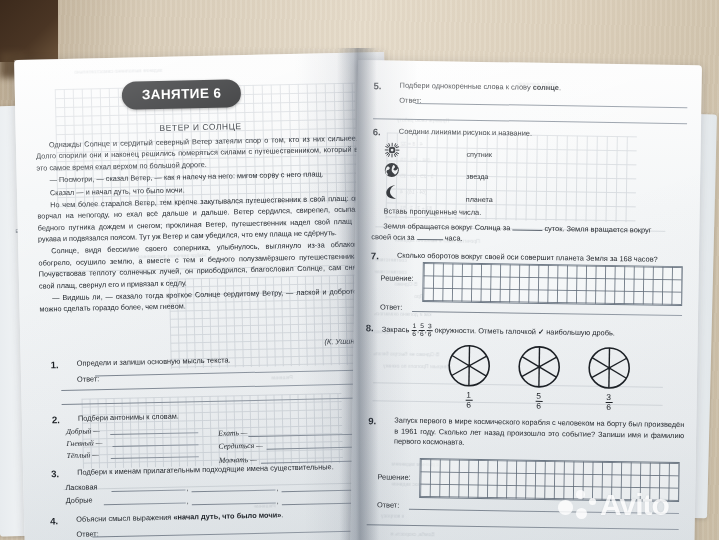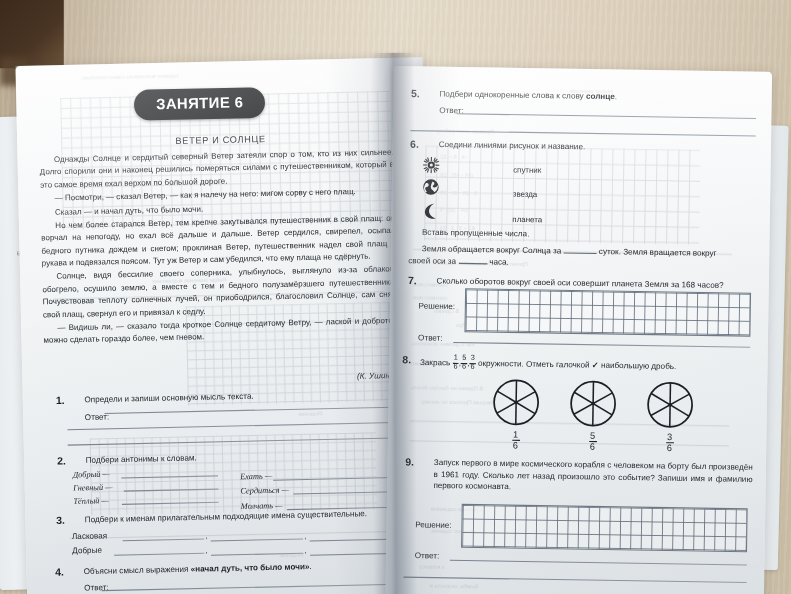--- a/index.html
+++ b/index.html
@@ -496,14 +496,21 @@
 
       </div>
 
       <div class="curve-r"></div>
       <div class="sheen"></div>
     </div>
 
     <div class="gutter"></div>
   </div>
 
+  <div class="avito">
+    <div class="dot" style="left:2px;top:14px;width:15px;height:15px;"></div>
+    <div class="dot" style="left:20px;top:4px;width:9px;height:9px;"></div>
+    <div class="dot" style="left:20px;top:22px;width:11px;height:11px;"></div>
+    <div class="dot" style="left:33px;top:12px;width:7px;height:7px;"></div>
+    <div class="wm-text">Avito</div>
+  </div>
 
 </div>
 
 </body></html>

